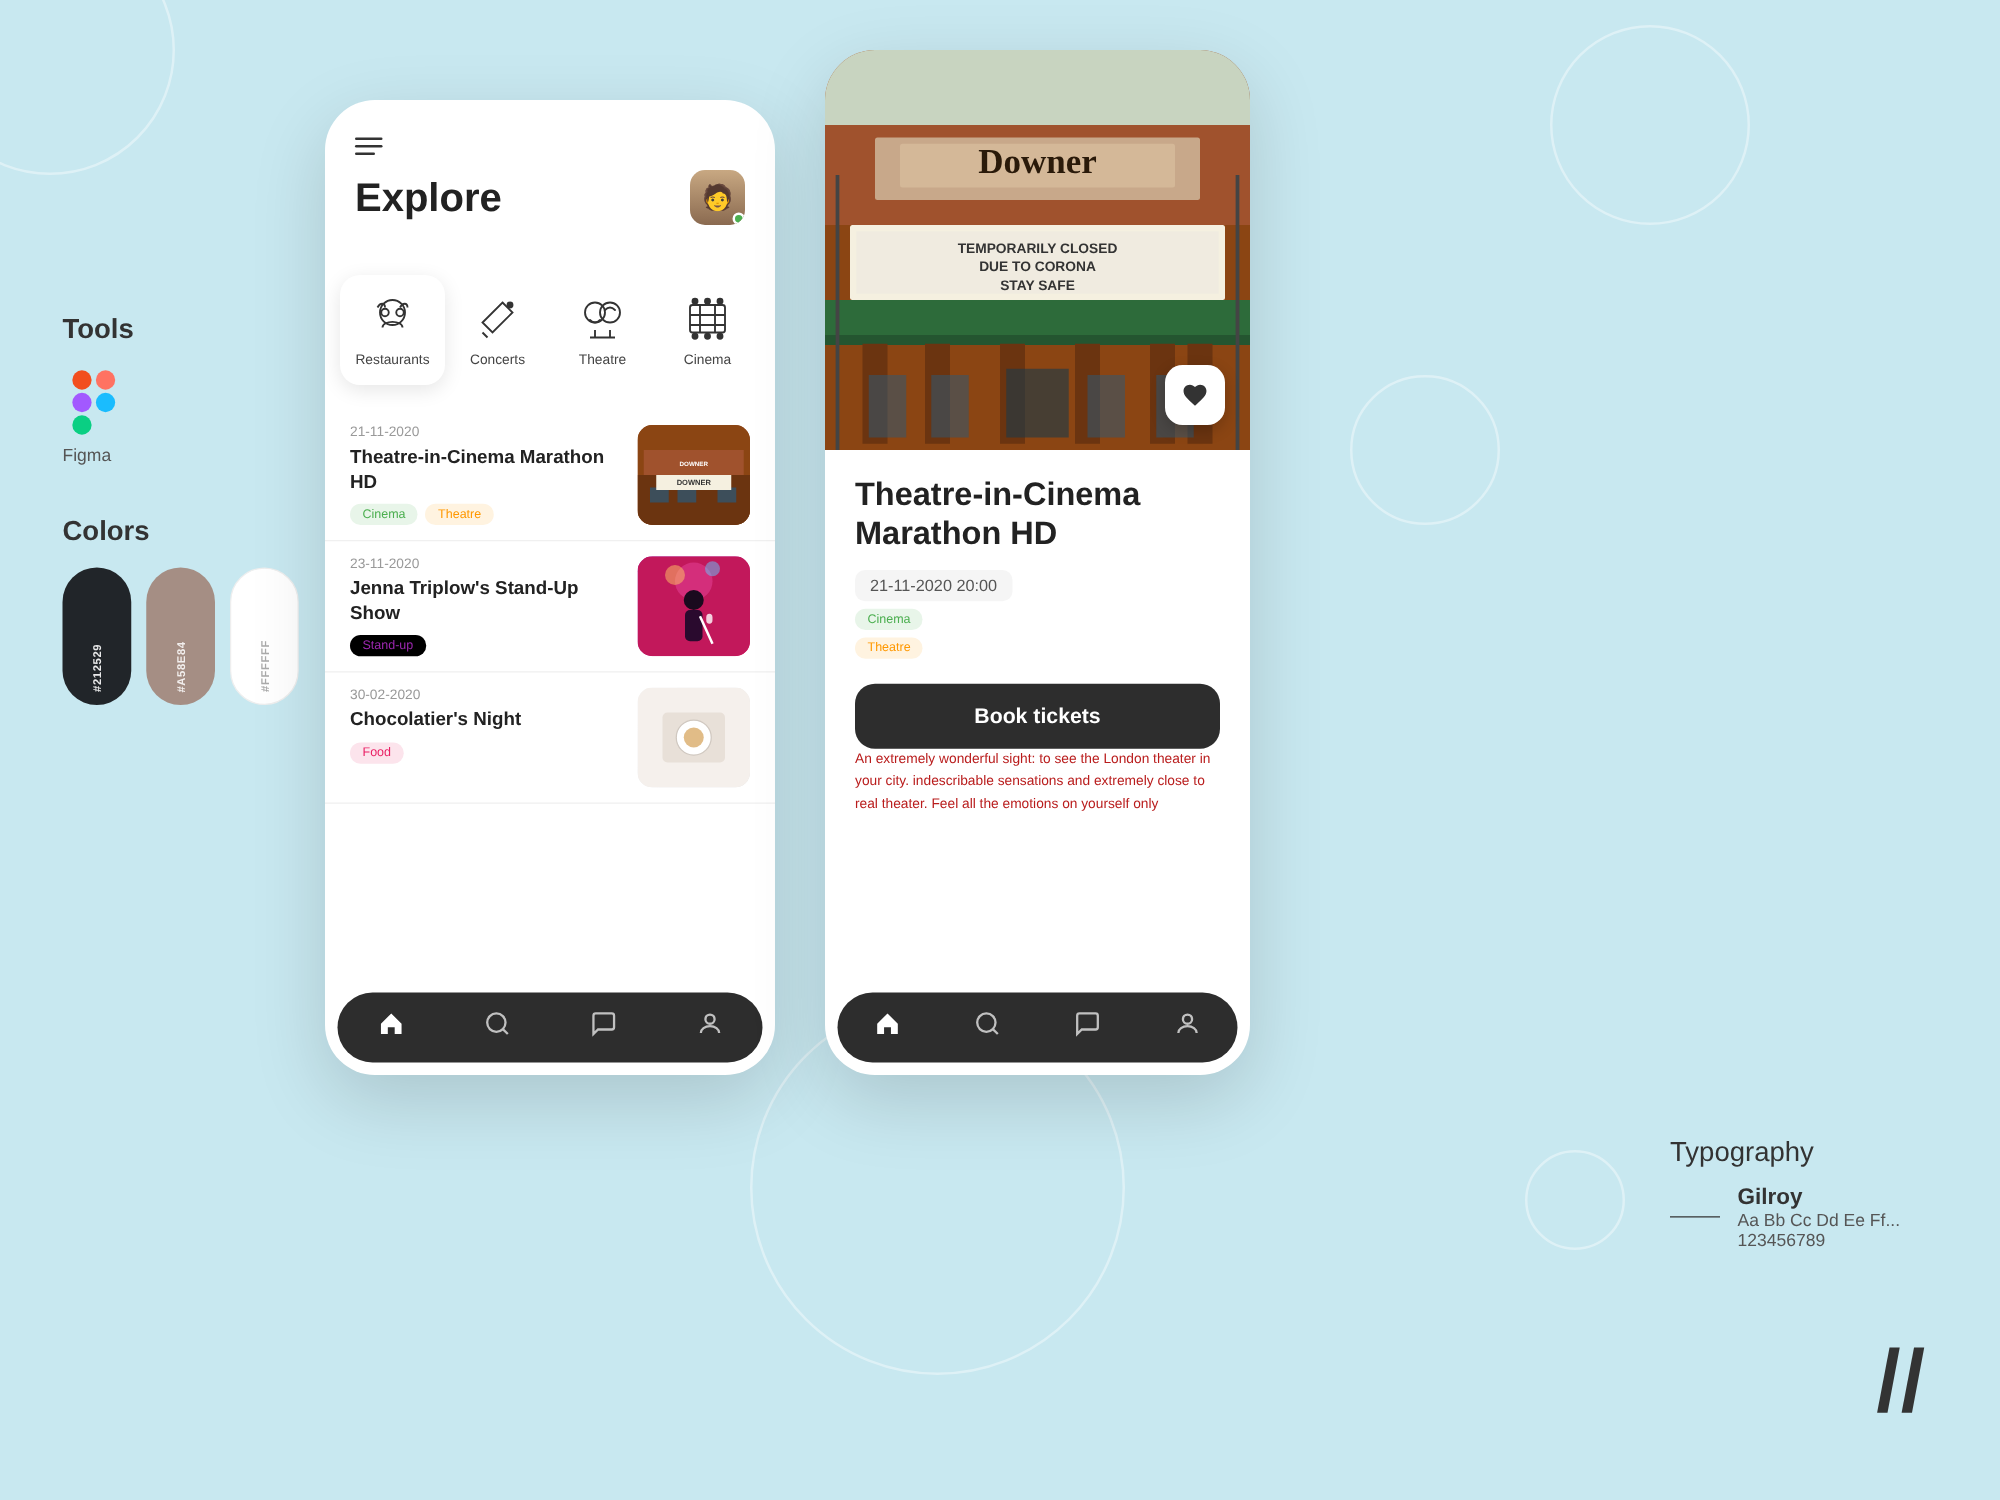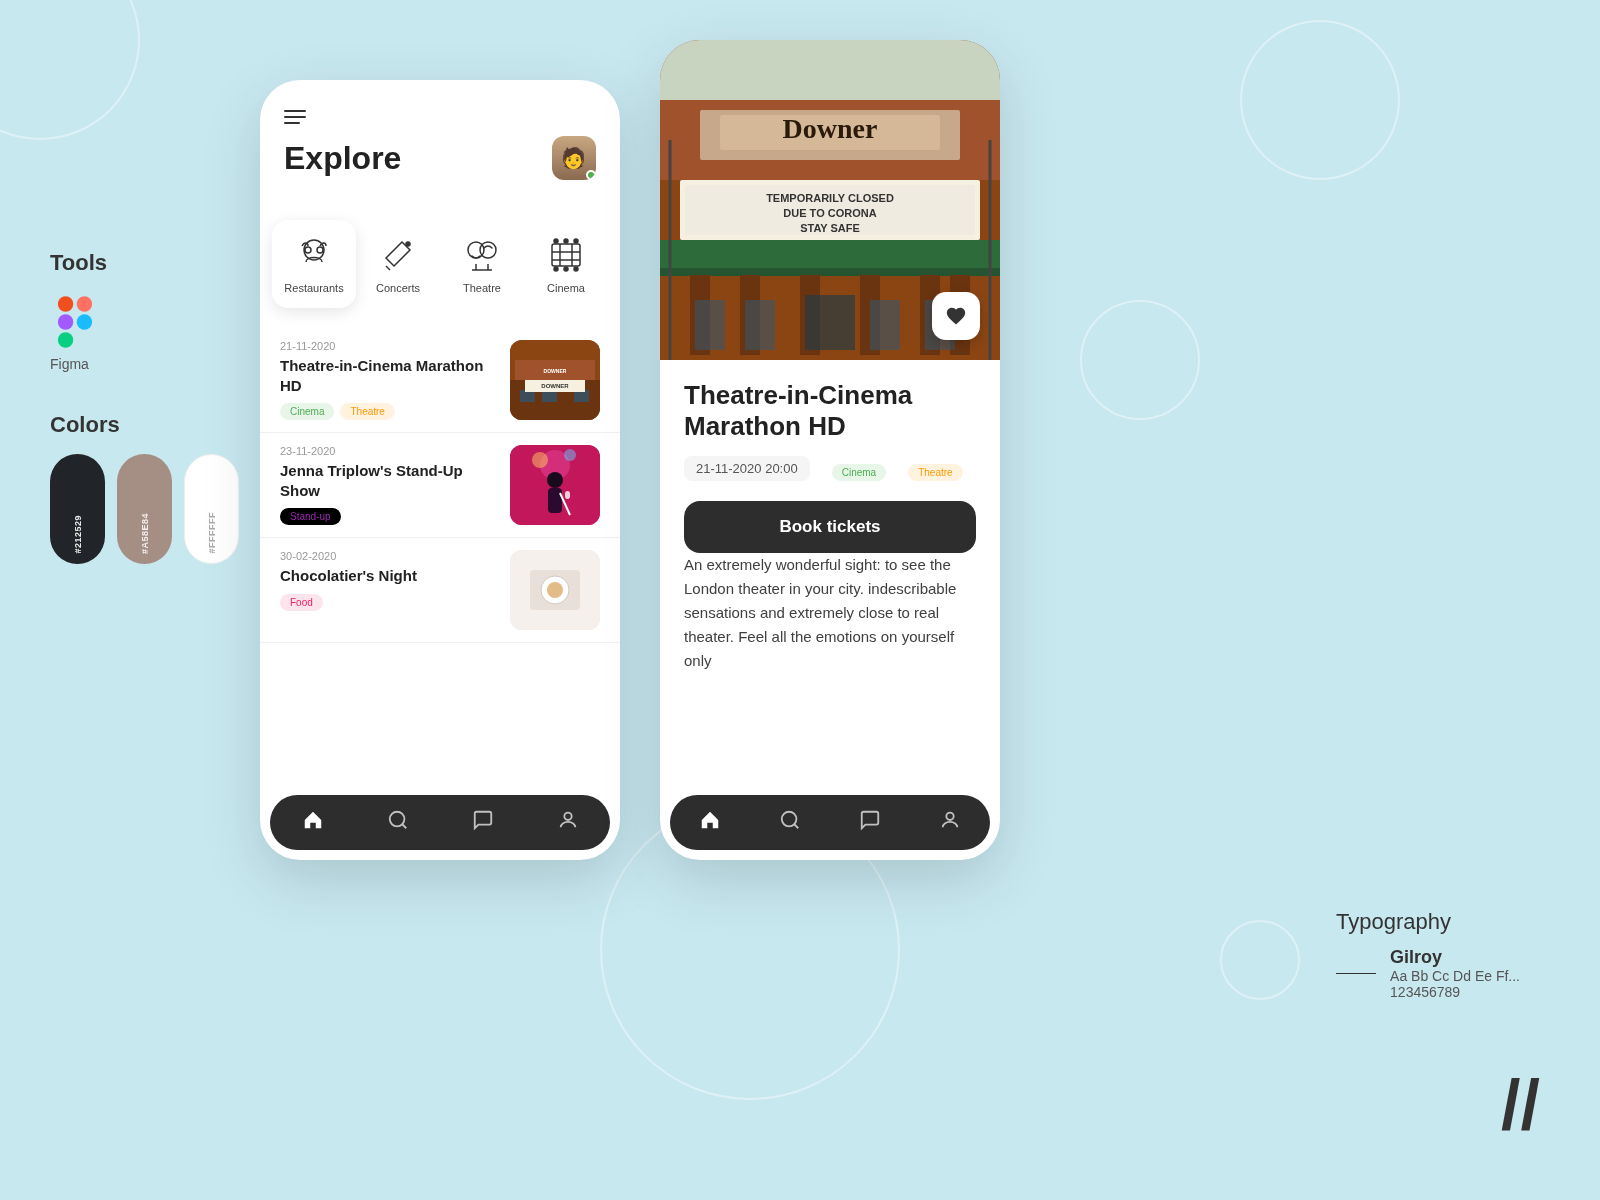--- a/index.html
+++ b/index.html
@@ -336,24 +336,25 @@
     }
     .p2-event-title {
       font-size: 26px;
       font-weight: 800;
       color: #222;
       margin-bottom: 14px;
       line-height: 1.2;
     }
     .p2-meta {
       display: flex;
-      align-items: flex-end;
-      gap: 22px;
+      align-items: flex-start;
+      gap: 6px;
       margin-bottom: 20px;
       flex-wrap: wrap;
+      flex-direction: column;
     }
     .p2-date {
       font-size: 13px;
       color: #555;
       background: #f5f5f5;
       padding: 5px 12px;
       border-radius: 8px;
     }
     .book-btn {
       background: #2d2d2d;
@@ -361,22 +362,22 @@
       border: none;
       width: 100%;
       padding: 16px;
       border-radius: 16px;
       font-size: 17px;
       font-weight: 600;
       cursor: pointer;
       margin-bottom: 0;
     }
     .p2-description {
-      font-size: 15px;
-      color: #404040;
+      font-size: 11px;
+      color: #b91c1c;
       line-height: 1.6;
     }
 
     .phone-2-bottom-nav {
       position: absolute;
       bottom: 0;
       left: 0;
       right: 0;
       background: #2d2d2d;
       border-radius: 30px;

